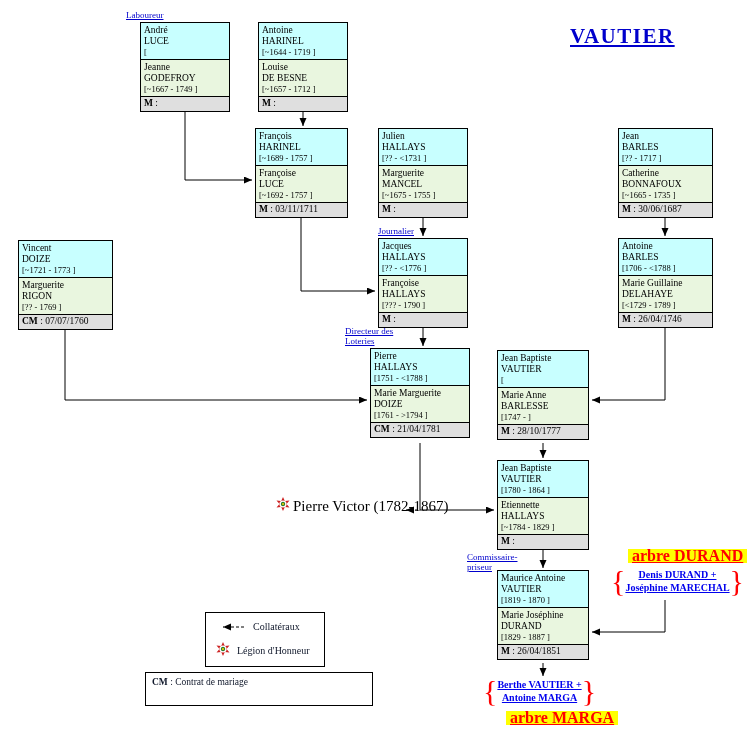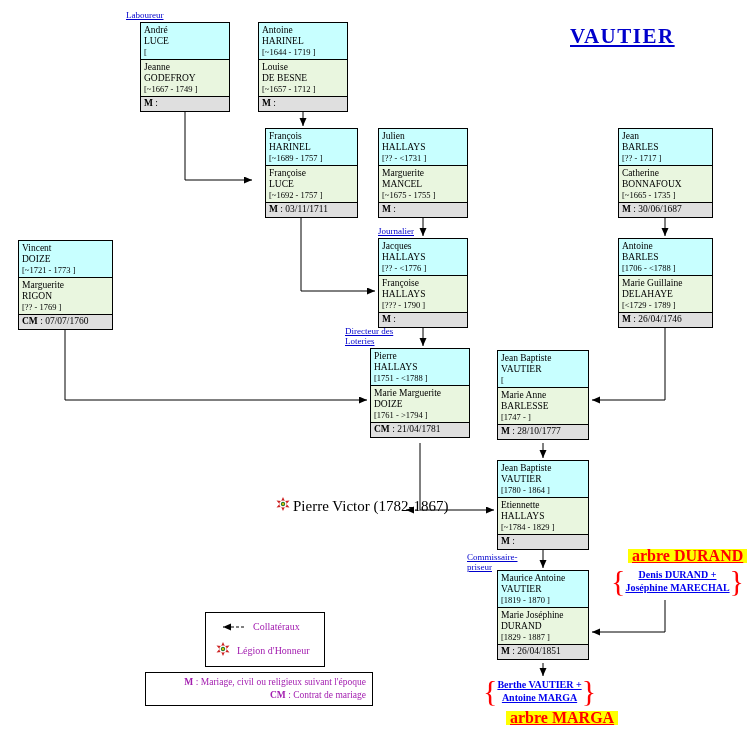--- a/index.html
+++ b/index.html
@@ -27,21 +27,21 @@
   .pv { position:absolute; display:flex; align-items:center; gap:3px; font-size:15px; color:#000; }
 
   .arbre { position:absolute; background:#FFFF00; color:#FF0000; font-weight:bold;
            font-size:16px; line-height:12px; padding:1px 4px; text-decoration:underline; }
 
   .couple { position:absolute; display:flex; align-items:center; }
   .couple .brace { color:#FF0000; font-size:30px; line-height:30px; font-weight:normal; }
   .couple .names { text-align:center; color:#0000EE; font-weight:bold; font-size:10px; line-height:13px; }
   .couple .names div { text-decoration:underline; }
 
-  .legendbox { position:absolute; border:1px solid #000; background:#fff; color:#a21caf;text-align:right; }
+  .legendbox { position:absolute; border:1px solid #000; background:#fff; color:#0f172a; }
   #legend-symbols { left:205px; top:612px; width:120px; height:55px; padding:8px 10px;
                     display:flex; flex-direction:column; justify-content:space-between; }
   .lrow { display:flex; align-items:center; gap:7px; font-size:10px; }
   #legend-abbrev { left:145px; top:672px; width:228px; height:34px; padding:3px 6px;
                    font-size:9.5px; line-height:13px; }
 </style>
 </head>
 <body>
 
 <div id="canvas">
@@ -96,21 +96,21 @@
       <div class="dates">[~1644 - 1719 ]</div>
     </div>
     <div class="sec wife">
       <div>Louise</div>
       <div>DE BESNE</div>
       <div class="dates">[~1657 - 1712 ]</div>
     </div>
     <div class="sec marr"><b>M</b><span> :</span></div>
   </div>
 
-  <div class="fbox" style="left:265px;top:128px;width:93px;">
+  <div class="fbox" style="left:255px;top:128px;width:93px;">
     <div class="sec husband">
       <div>François</div>
       <div>HARINEL</div>
       <div class="dates">[~1689 - 1757 ]</div>
     </div>
     <div class="sec wife">
       <div>Françoise</div>
       <div>LUCE</div>
       <div class="dates">[~1692 - 1757 ]</div>
     </div>
@@ -294,17 +294,16 @@
           <circle cx="7" cy="7" r="3.6" fill="#FFFFFF"></circle>
           <circle cx="7" cy="7" r="2.2" fill="#2F7A2F"></circle>
           <circle cx="7" cy="7" r="1" fill="#FFD700"></circle>
         </svg>
       </span>
       <span>Légion d'Honneur</span>
     </div>
   </div>
 
   <div class="legendbox" id="legend-abbrev">
-    <div><b>M</b><span> : Mariage, civil ou religieux suivant l'époque</span></div>
     <div><b>CM</b><span> : Contrat de mariage</span></div>
   </div>
 
 </div>
 
 </body></html>

